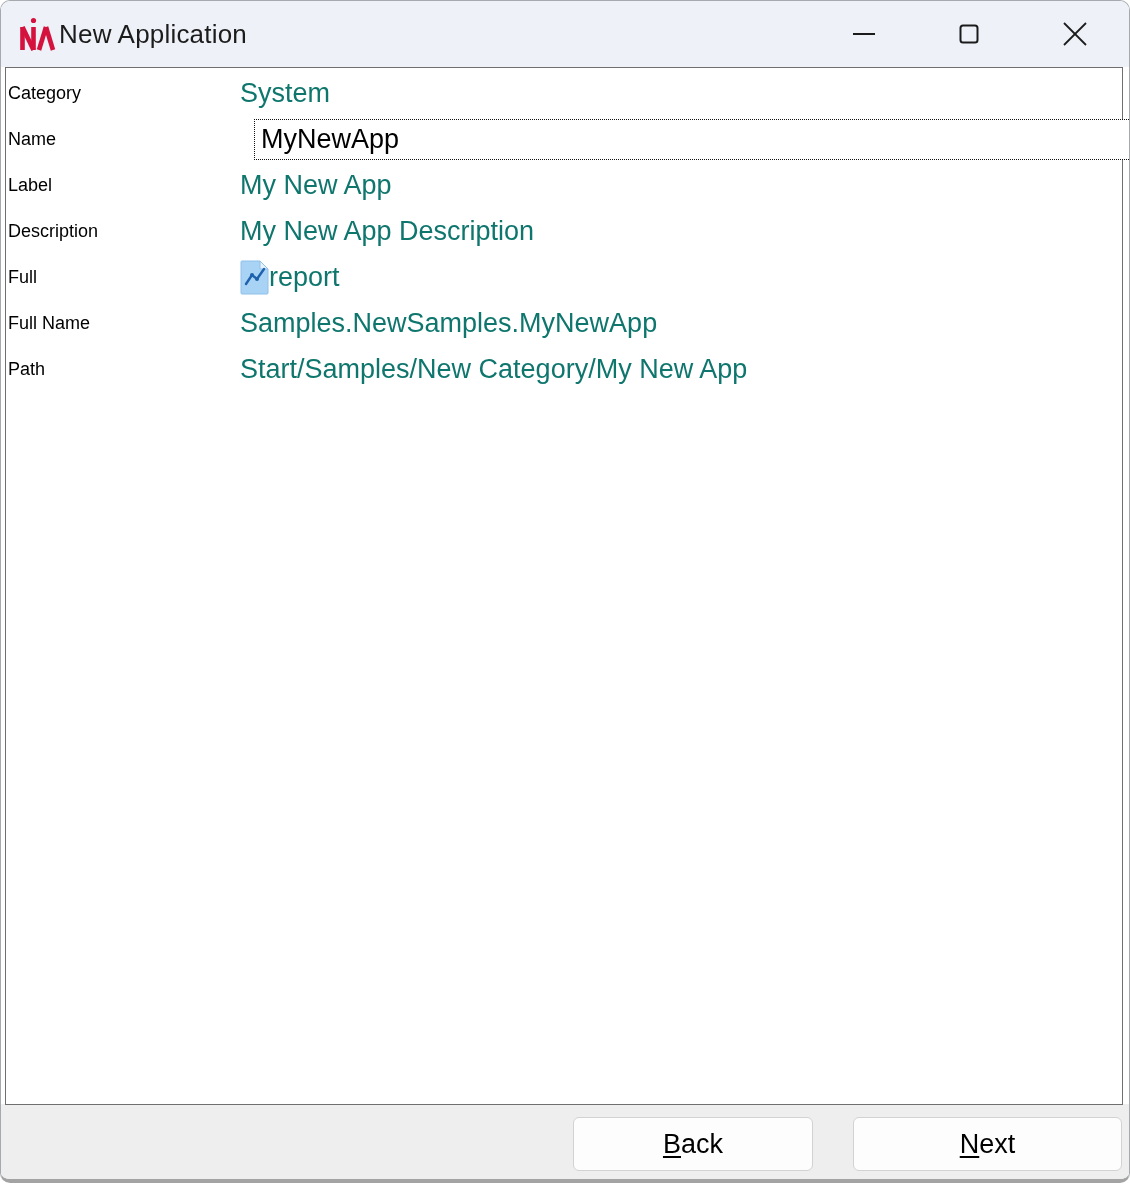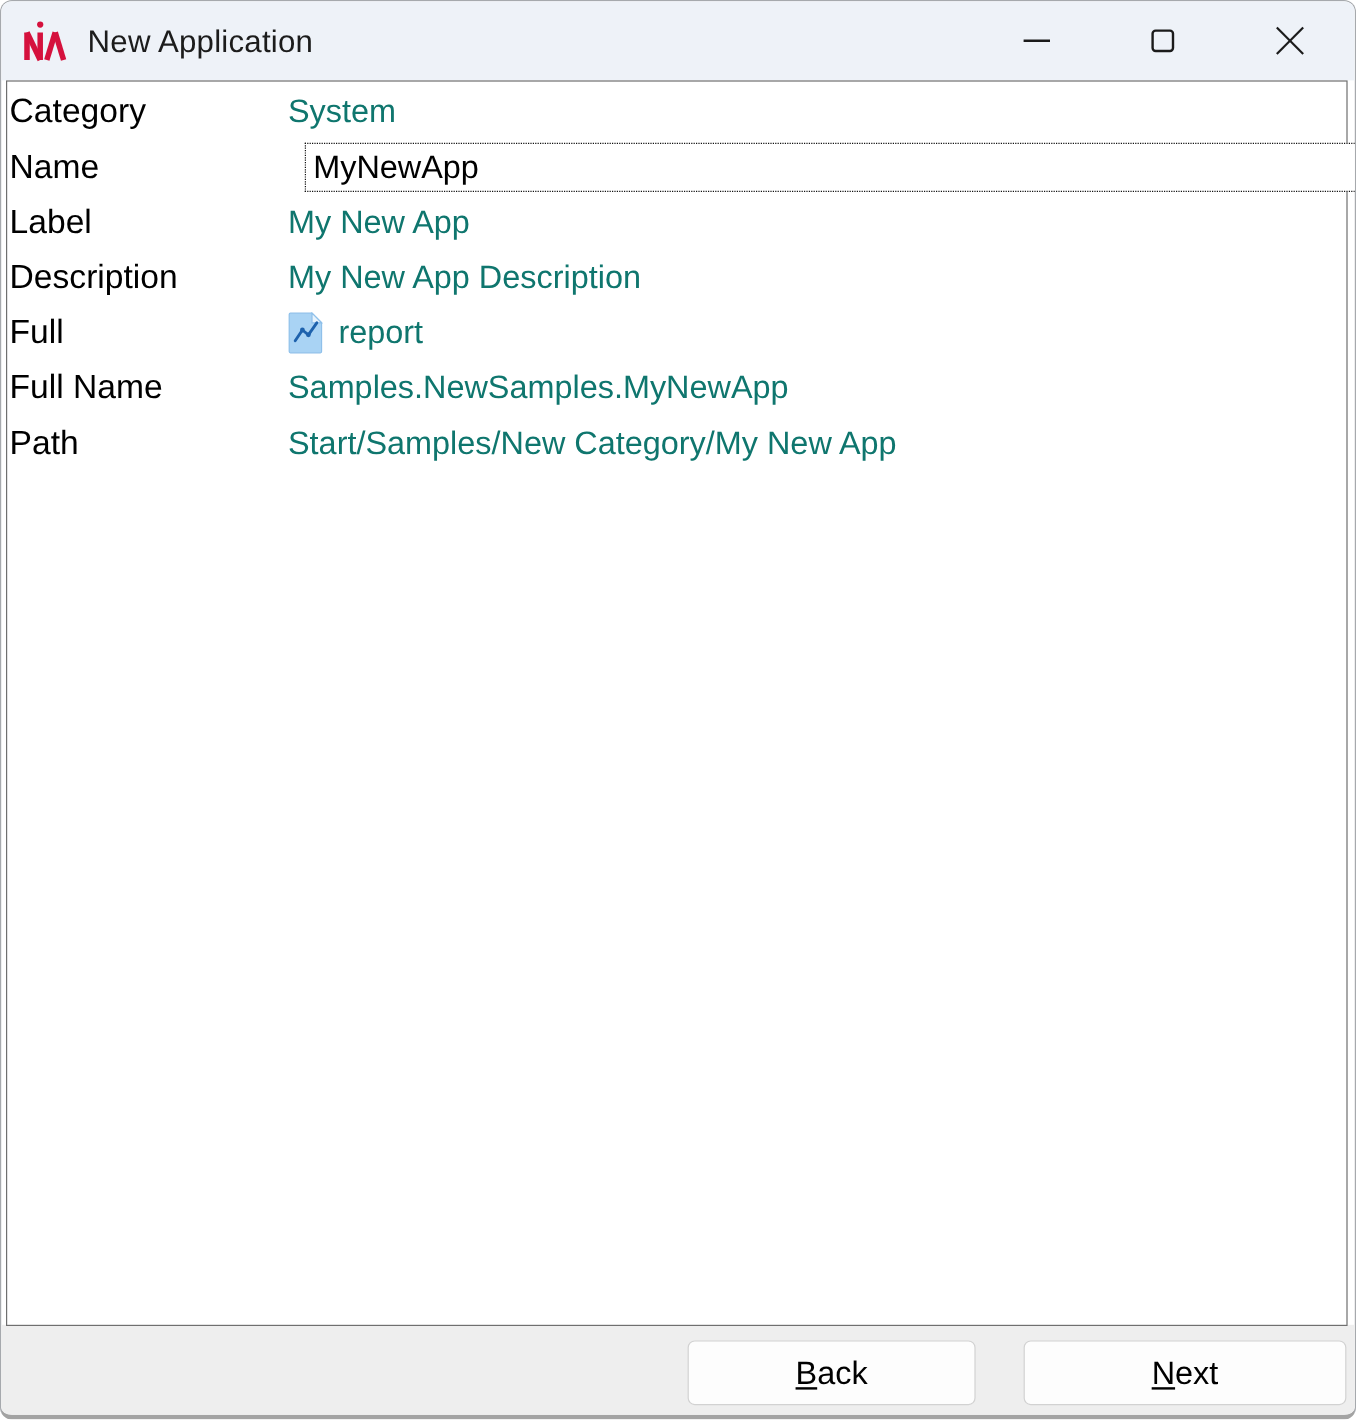--- a/index.html
+++ b/index.html
@@ -4,32 +4,32 @@
 <style>
   html,body{margin:0;padding:0;background:#ffffff;width:1130px;height:1184px;overflow:hidden;
     font-family:"Liberation Sans",sans-serif;-webkit-font-smoothing:antialiased;}
   .window{position:absolute;left:0;top:0;width:1128px;height:1178px;
     border:1px solid #a6a9ad;border-bottom:4px solid #a3a3a3;border-radius:10px;
     overflow:hidden;background:#ffffff;}
   
   .titlebar{position:absolute;left:0;top:0;right:0;height:66px;background:#eef2f8;
     display:flex;align-items:center;}
   .logo{margin-left:17px;display:flex;align-items:center;}
-  .title{margin-left:15px;font-size:26px;color:#1c1c1c;letter-spacing:0.2px;}
+  .title{margin-left:1px;font-size:26px;color:#1c1c1c;letter-spacing:0.2px;}
   .winctrl{position:absolute;top:12px;width:70px;height:42px;display:flex;
     align-items:center;justify-content:center;background:transparent;border:none;cursor:default;}
   .ctrl-min{left:828px;} .ctrl-max{left:933px;} .ctrl-close{left:1039px;}
   
   .content{position:absolute;left:4px;top:66px;width:1116px;height:1036px;
     background:#ffffff;border:1px solid #6f6f6f;}
   .form{padding-top:2px;}
   .row{display:grid;grid-template-columns:226px 1fr;height:46px;align-items:center;}
-  .lbl{padding-left:2px;font-size:28px;color:#000;white-space:nowrap;}
+  .lbl{padding-left:2px;font-size:18px;color:#000;white-space:nowrap;}
   .val{padding-left:8px;font-size:27px;color:#0f766e;white-space:nowrap;}
-  .val-icon{display:flex;align-items:center;gap:13px;}
+  .val-icon{display:flex;align-items:center;gap:0;}
   .name-input{display:block;width:885px;height:41px;margin-left:16px;box-sizing:border-box;
     border:1px dotted #111;background:#fff;font-family:"Liberation Sans",sans-serif;
     font-size:27px;color:#000;padding:0 0 0 6px;outline:none;}
   .row-name{grid-template-columns:232px 1fr;}
   
   .footer{position:absolute;left:0;top:1103px;right:0;bottom:0;background:#eeeeee;}
   .btn{position:absolute;top:1116px;height:54px;background:#fdfdfd;border:1px solid #d2d2d2;
     border-radius:6px;font-family:"Liberation Sans",sans-serif;font-size:27px;color:#000;
     display:flex;align-items:center;justify-content:center;box-sizing:border-box;cursor:default;}
   .btn u{text-decoration:underline;text-underline-offset:3px;}

